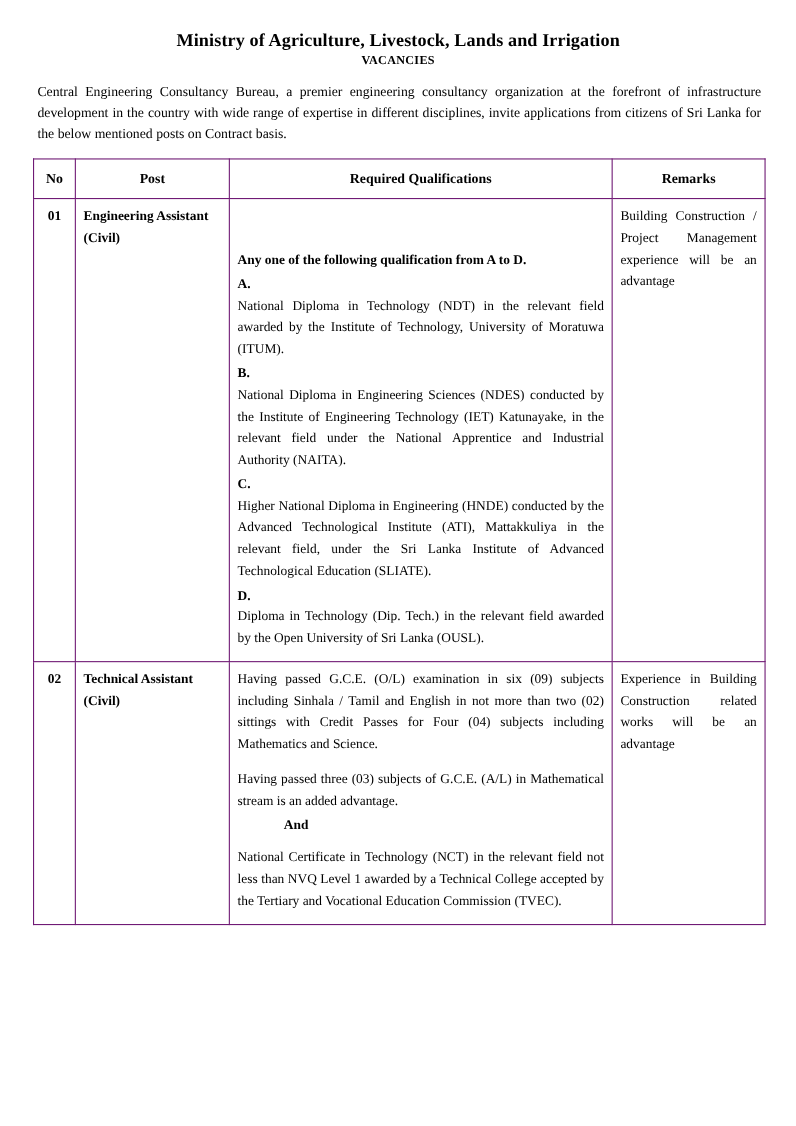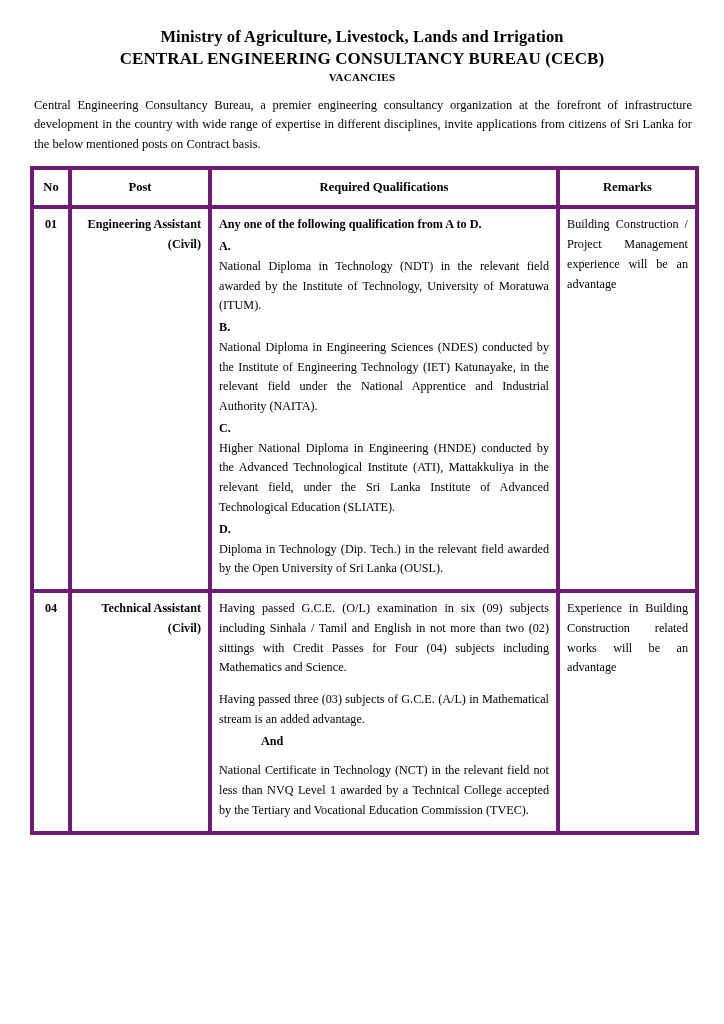--- a/index.html
+++ b/index.html
@@ -49,21 +49,21 @@
     text-align: justify;
     margin: 4px 2px 12px 4px;
   }
   table.vac {
     border-collapse: collapse;
     width: 665px;
     margin: 0 auto;
     table-layout: fixed;
   }
   table.vac th, table.vac td {
-    border: 4px solid #701a75;
+    border: 1px solid #701a75;
     vertical-align: top;
     padding: 6px 7px 8px 7px;
     font-size: 12.2px;
     line-height: 1.62;
   }
   table.vac th {
     text-align: center;
     font-weight: bold;
     font-size: 12.6px;
     padding: 7px 4px 8px 4px;
@@ -78,35 +78,35 @@
     text-align: center;
     font-size: 12.2px;
     padding-top: 7px;
     font-weight: bold;
   }
   td.post {
     font-weight: bold;
     font-size: 12.4px;
     line-height: 1.5;
     padding-top: 7px;
-    text-align: right;
   }
   td.qual {
     text-align: justify;
   }
   td.rem {
     text-align: justify;
     font-size: 12.2px;
     line-height: 1.62;
     padding-top: 7px;
   }
   .q-head {
     font-weight: bold;
     display: block;
     margin-bottom: 1px;
+    margin-top: 40px;
   }
   .q-letter {
     font-weight: bold;
     display: block;
     margin-top: 2px;
   }
   .q-para {
     display: block;
     text-align: justify;
     margin-bottom: 2px;
@@ -122,21 +122,20 @@
     margin-left: 42px;
   }
 </style>
 </head>
 <body>
 
 <div class="page">
 
   <div class="title-block">
     <div class="ministry-line">Ministry of Agriculture, Livestock, Lands and Irrigation</div>
-    <div class="bureau-line">CENTRAL ENGINEERING CONSULTANCY BUREAU (CECB)</div>
     <div class="vacancies-line">VACANCIES</div>
   </div>
 
   <p class="intro">Central Engineering Consultancy Bureau, a premier engineering consultancy organization at the forefront of infrastructure development in the country with wide range of expertise in different disciplines, invite applications from citizens of Sri Lanka for the below mentioned posts on Contract basis.</p>
 
   <table class="vac">
     <colgroup>
       <col class="c-no">
       <col class="c-post">
       <col class="c-qual">
@@ -161,21 +160,21 @@
           <span class="q-letter">B.</span>
           <span class="q-para">National Diploma in Engineering Sciences (NDES) conducted by the Institute of Engineering Technology (IET) Katunayake, in the relevant field under the National Apprentice and Industrial Authority (NAITA).</span>
           <span class="q-letter">C.</span>
           <span class="q-para">Higher National Diploma in Engineering (HNDE) conducted by the Advanced Technological Institute (ATI), Mattakkuliya in the relevant field, under the Sri Lanka Institute of Advanced Technological Education (SLIATE).</span>
           <span class="q-letter">D.</span>
           <span class="q-para">Diploma in Technology (Dip. Tech.) in the relevant field awarded by the Open University of Sri Lanka (OUSL).</span>
         </td>
         <td class="rem">Building Construction / Project Management experience will be an advantage</td>
       </tr>
       <tr>
-        <td class="no">04</td>
+        <td class="no">02</td>
         <td class="post">Technical Assistant (Civil)</td>
         <td class="qual">
           <span class="q-para">Having passed G.C.E. (O/L) examination in six (09) subjects including Sinhala / Tamil and English in not more than two (02) sittings with Credit Passes for Four (04) subjects including Mathematics and Science.</span>
           <span class="q-gap"></span>
           <span class="q-para">Having passed three (03) subjects of G.C.E. (A/L) in Mathematical stream is an added advantage.</span>
           <span class="q-bold-word">And</span>
           <span class="q-gap"></span>
           <span class="q-para">National Certificate in Technology (NCT) in the relevant field not less than NVQ Level 1 awarded by a Technical College accepted by the Tertiary and Vocational Education Commission (TVEC).</span>
         </td>
         <td class="rem">Experience in Building Construction related works will be an advantage</td>

